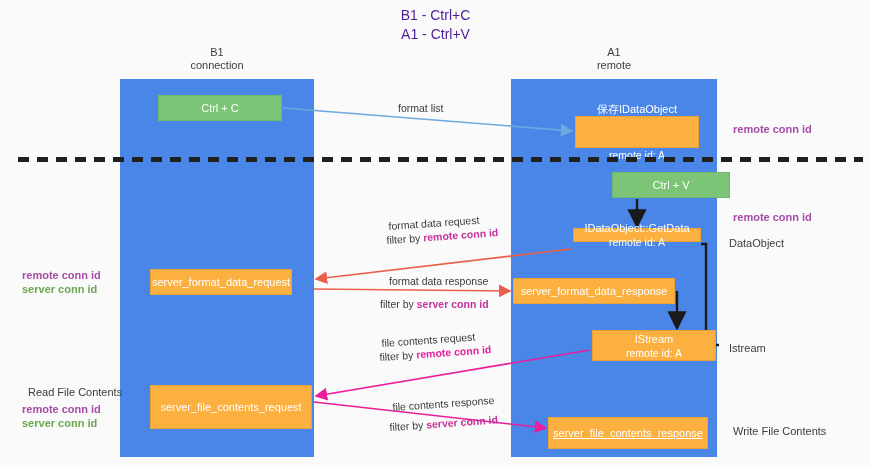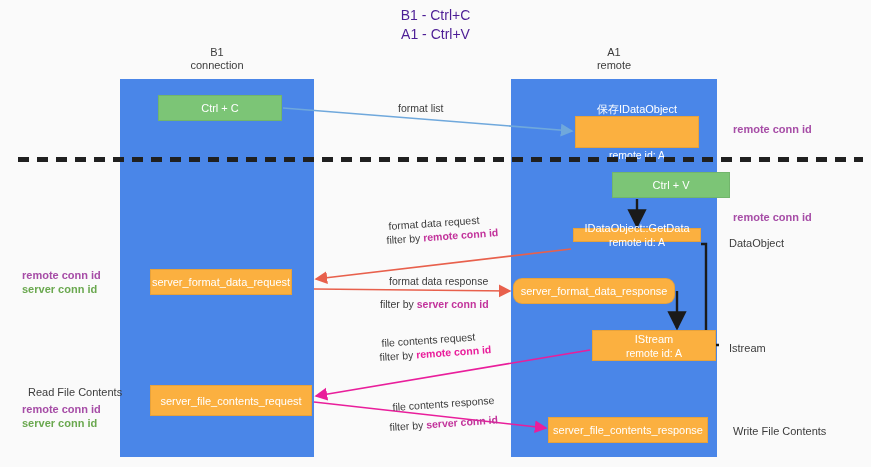--- a/index.html
+++ b/index.html
@@ -63,24 +63,24 @@
   }
   .node.green  { background: #7cc576; }
   .node.orange { background: #fbb040; }
   .node .l2 { font-size: 10.5px; }
 
   #n-ctrlc  { left: 158px; top: 95px;  width: 124px; height: 26px; }
   #n-idata  { left: 575px; top: 116px; width: 124px; height: 32px; gap: 32px; }
   #n-ctrlv  { left: 612px; top: 172px; width: 118px; height: 26px; }
   #n-getdata{ left: 573px; top: 228px; width: 128px; height: 14px; }
   #n-sfreq  { left: 150px; top: 269px; width: 142px; height: 26px; }
-  #n-sfresp { left: 513px; top: 278px; width: 162px; height: 26px; border-radius: 9px; }
+  #n-sfresp { left: 513px; top: 278px; width: 162px; height: 26px; }
   #n-istream{ left: 592px; top: 330px; width: 124px; height: 31px; }
-  #n-sfcreq { left: 150px; top: 385px; width: 162px; height: 31px; }
-  #n-sfcresp{ left: 548px; top: 417px; width: 160px; height: 26px; }
+  #n-sfcreq { left: 150px; top: 385px; width: 162px; height: 44px; }
+  #n-sfcresp{ left: 548px; top: 417px; width: 160px; height: 32px; text-decoration: underline; }
 
   
   .side {
     font-size: 11px;
     line-height: 14px;
     color: #3c3c3c;
   }
   .c-purple { color: #a64ca6; font-weight: bold; }
   .c-green  { color: #6aa84f; font-weight: bold; }
 

